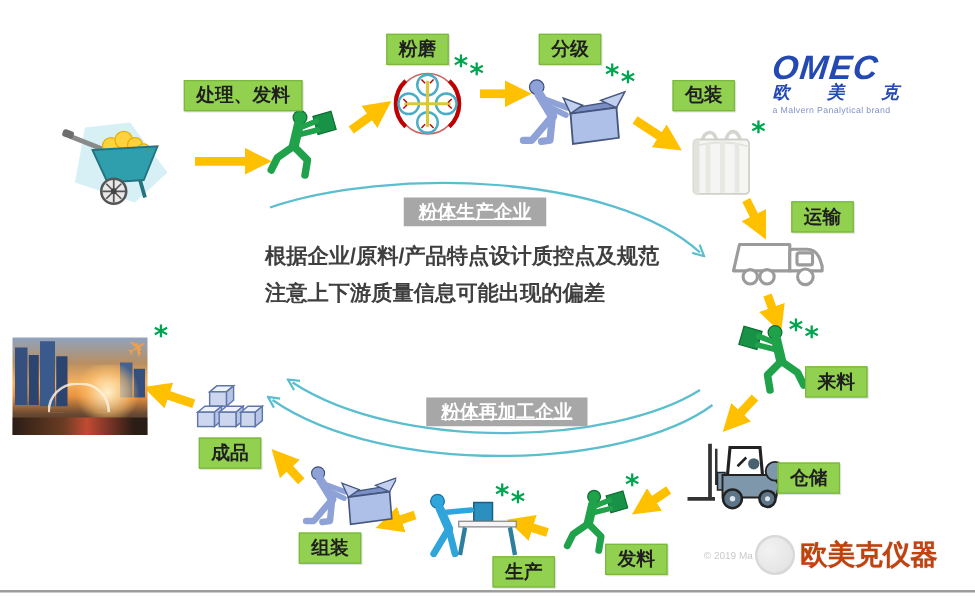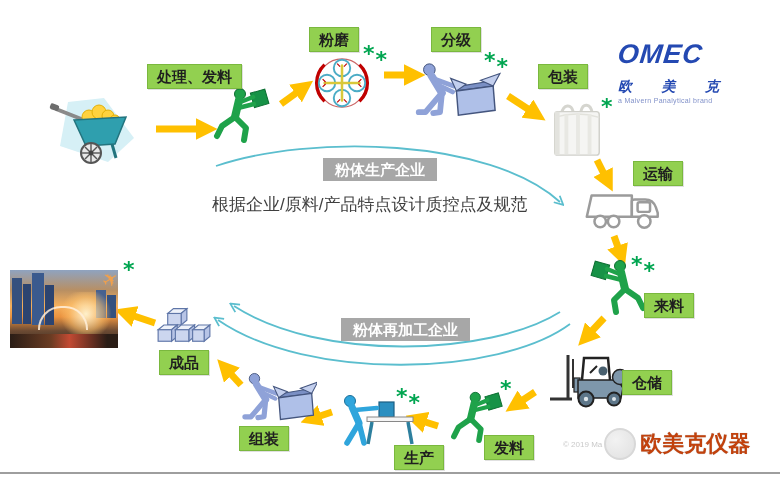--- a/index.html
+++ b/index.html
@@ -3,31 +3,31 @@
 <meta charset="utf-8">
 <style>
   html,body{margin:0;padding:0;background:#fff;}
   .stage{position:relative;width:780px;height:477px;background:#fff;overflow:hidden;
          font-family:"Liberation Sans","DejaVu Sans",sans-serif;}
   .abs{position:absolute;}
   .glabel{position:absolute;background:#92d050;border:1px solid #7ab83e;color:#1f1f1f;
           font-weight:bold;font-size:15px;line-height:19px;padding:2px 9px;white-space:nowrap;
           box-shadow:1px 1px 0 rgba(0,0,0,.12);}
   .banner{position:absolute;background:#a7a7a7;color:#ffffff;font-weight:bold;font-size:15px;
-          line-height:19px;padding:2px 12px;white-space:nowrap;}
+          line-height:19px;padding:2px 12px;white-space:nowrap;text-decoration:underline;}
   .stars{position:absolute;color:#00A550;font-weight:bold;font-size:22px;line-height:16px;
          font-family:"DejaVu Sans",sans-serif;letter-spacing:1px;}
-  .notes{position:absolute;left:212px;top:190px;color:#3f3f3f;font-weight:normal;font-size:17px;}
+  .notes{position:absolute;left:212px;top:190px;color:#3f3f3f;font-weight:bold;font-size:17px;}
   .notes div{height:30px;line-height:30px;white-space:nowrap;}
   .overlay{position:absolute;left:0;top:0;pointer-events:none;}
   .logo{position:absolute;left:618px;top:42px;width:120px;color:#2449b2;}
   .logo .word{font-style:italic;font-weight:800;font-size:27px;line-height:24px;
               letter-spacing:1px;transform:skewX(-6deg);}
   .logo .cn{font-family:"Liberation Serif","DejaVu Serif",serif;font-style:italic;font-weight:bold;
-            font-size:14px;letter-spacing:13px;line-height:16px;margin-top:13px;white-space:nowrap;}
+            font-size:14px;letter-spacing:13px;line-height:16px;margin-top:1px;white-space:nowrap;}
   .logo .tag{font-size:7px;color:#8191c9;letter-spacing:.3px;margin-top:2px;white-space:nowrap;}
   .wm{position:absolute;left:563px;top:424px;height:40px;display:flex;align-items:center;color:#cfcfcf;}
   .wm .c{font-size:8px;color:#c9c9c9;white-space:nowrap;}
   .wm .ring{width:28px;height:28px;border:2px solid #d8d8d8;border-radius:50%;margin:0 4px 0 2px;
             background:radial-gradient(circle at 35% 35%, #f2f2f2, #e0e0e0);}
   .wm .b{font-size:22px;font-weight:bold;color:#c2410c;text-shadow:0 0 1px #bdbdbd;white-space:nowrap;}
   .baseline{position:absolute;left:0;top:472px;width:780px;height:2px;background:#9e9e9e;}
   .city{position:absolute;left:10px;top:270px;width:108px;height:78px;overflow:hidden;
         background:linear-gradient(180deg,#8fa3c0 0%,#b88f63 26%,#f5b05c 46%,#ea9340 60%,#6b4a33 78%,#33241c 100%);}
   .city .bld{position:absolute;}
@@ -293,20 +293,21 @@
   <div class="glabel" style="left:484px;top:435px">发料</div>
   <div class="glabel" style="left:394px;top:445px">生产</div>
   <div class="glabel" style="left:239px;top:426px">组装</div>
   <div class="glabel" style="left:159px;top:350px">成品</div>
 
   <div class="banner" style="left:323px;top:158px">粉体生产企业</div>
   <div class="banner" style="left:341px;top:318px">粉体再加工企业</div>
 
   <div class="notes">
     <div>根据企业/原料/产品特点设计质控点及规范</div>
+    <div>注意上下游质量信息可能出现的偏差</div>
   </div>
 
   <div class="stars" style="left:363px;top:46px"><span style="position: relative; top: 0px;">*</span><span style="position: relative; top: 6px;">*</span></div>
   <div class="stars" style="left:484px;top:53px"><span style="position: relative; top: 0px;">*</span><span style="position: relative; top: 6px;">*</span></div>
   <div class="stars" style="left:601px;top:99px"><span style="position: relative; top: 0px;">*</span></div>
   <div class="stars" style="left:631px;top:257px"><span style="position: relative; top: 0px;">*</span><span style="position: relative; top: 6px;">*</span></div>
   <div class="stars" style="left:500px;top:381px"><span style="position: relative; top: 0px;">*</span></div>
   <div class="stars" style="left:396px;top:389px"><span style="position: relative; top: 0px;">*</span><span style="position: relative; top: 6px;">*</span></div>
   <div class="stars" style="left:123px;top:262px"><span style="position: relative; top: 0px;">*</span></div>
 

